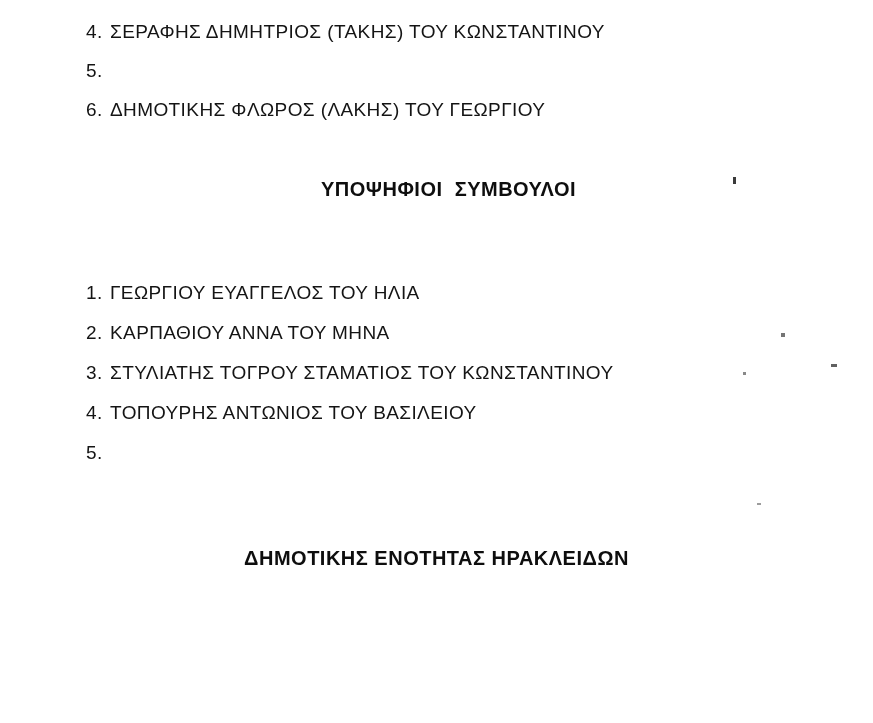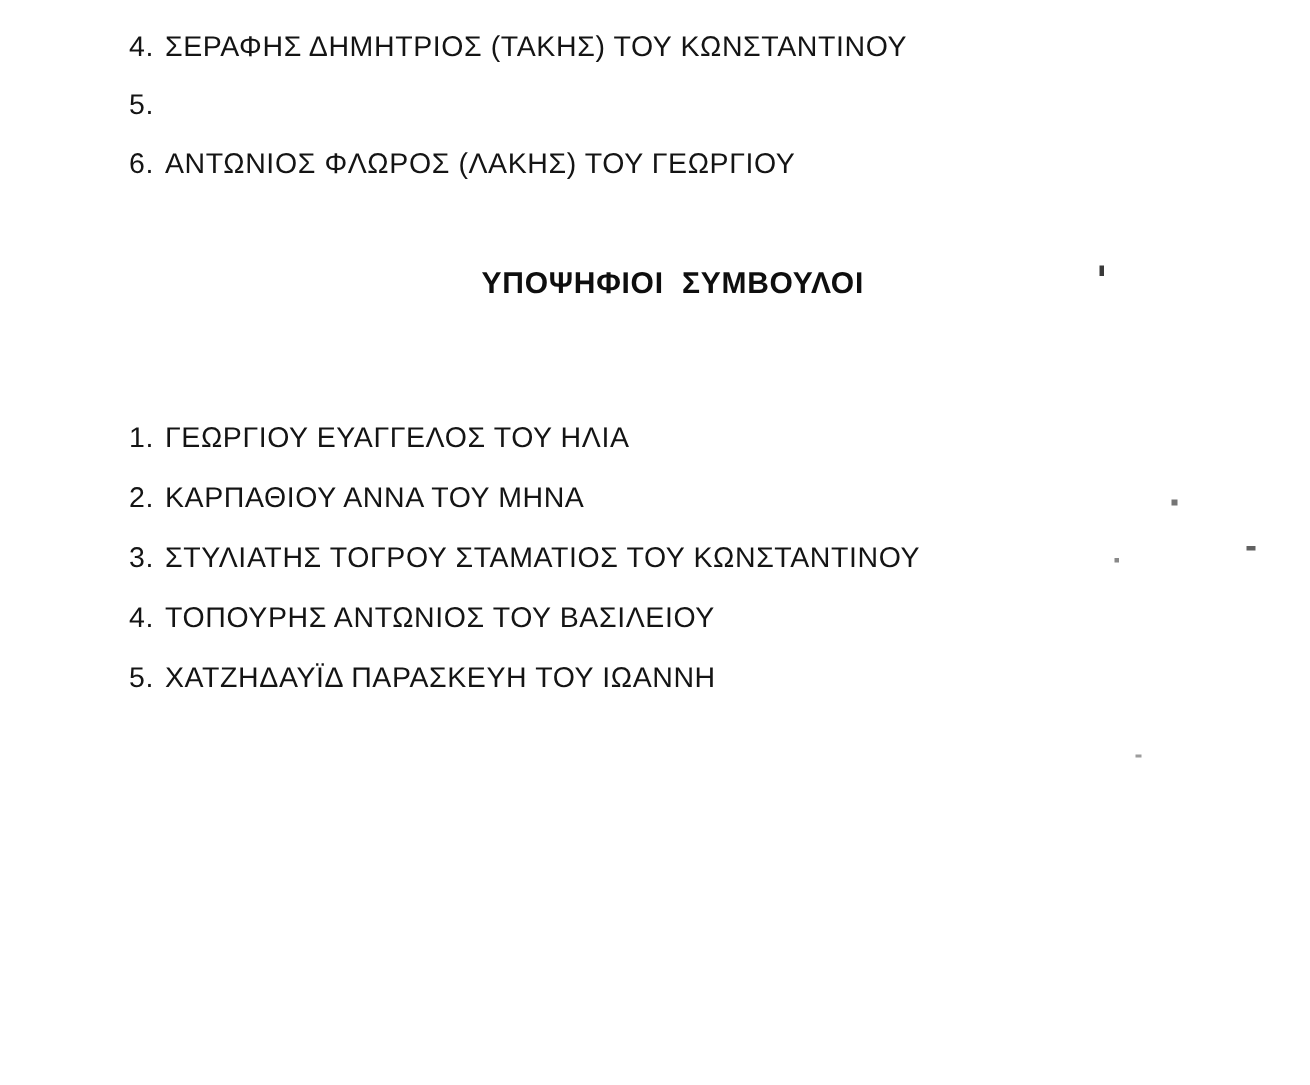--- a/index.html
+++ b/index.html
@@ -68,21 +68,21 @@
     <div class="list list-1">
       <div class="row">
         <span class="num">4.</span>
         <span class="txt">ΣΕΡΑΦΗΣ ΔΗΜΗΤΡΙΟΣ (ΤΑΚΗΣ) ΤΟΥ ΚΩΝΣΤΑΝΤΙΝΟΥ</span>
       </div>
       <div class="row">
         <span class="num">5.</span>
       </div>
       <div class="row">
         <span class="num">6.</span>
-        <span class="txt">ΑΝΤΩΝΙΟΣ ΦΛΩΡΟΣ (ΛΑΚΗΣ) ΤΟΥ ΓΕΩΡΓΙΟΥ</span>
+        <span class="txt">ΔΗΜΟΤΙΚΗΣ ΦΛΩΡΟΣ (ΛΑΚΗΣ) ΤΟΥ ΓΕΩΡΓΙΟΥ</span>
       </div>
     </div>
 
     <div class="heading heading-1">
       <div>ΥΠΟΨΗΦΙΟΙ  ΣΥΜΒΟΥΛΟΙ</div>
     </div>
 
     <div class="list list-2">
       <div class="row">
         <span class="num">1.</span>
@@ -95,25 +95,25 @@
       <div class="row">
         <span class="num">3.</span>
         <span class="txt">ΣΤΥΛΙΑΤΗΣ ΤΟΓΡΟΥ ΣΤΑΜΑΤΙΟΣ ΤΟΥ ΚΩΝΣΤΑΝΤΙΝΟΥ</span>
       </div>
       <div class="row">
         <span class="num">4.</span>
         <span class="txt">ΤΟΠΟΥΡΗΣ ΑΝΤΩΝΙΟΣ ΤΟΥ ΒΑΣΙΛΕΙΟΥ</span>
       </div>
       <div class="row">
         <span class="num">5.</span>
-        <span class="txt">ΧΑΤΖΗΔΑΥΪΔ ΠΑΡΑΣΚΕΥΗ ΤΟΥ ΙΩΑΝΝΗ</span>
       </div>
     </div>
 
     <div class="heading heading-2">
+      <div>ΔΗΜΟΤΙΚΗΣ ΕΝΟΤΗΤΑΣ ΗΡΑΚΛΕΙΔΩΝ</div>
     </div>
 
   </div>
 
   <div class="speck speck-1"></div>
   <div class="speck speck-2"></div>
   <div class="speck speck-3"></div>
   <div class="speck speck-4"></div>
   <div class="speck speck-5"></div>
 </div>

